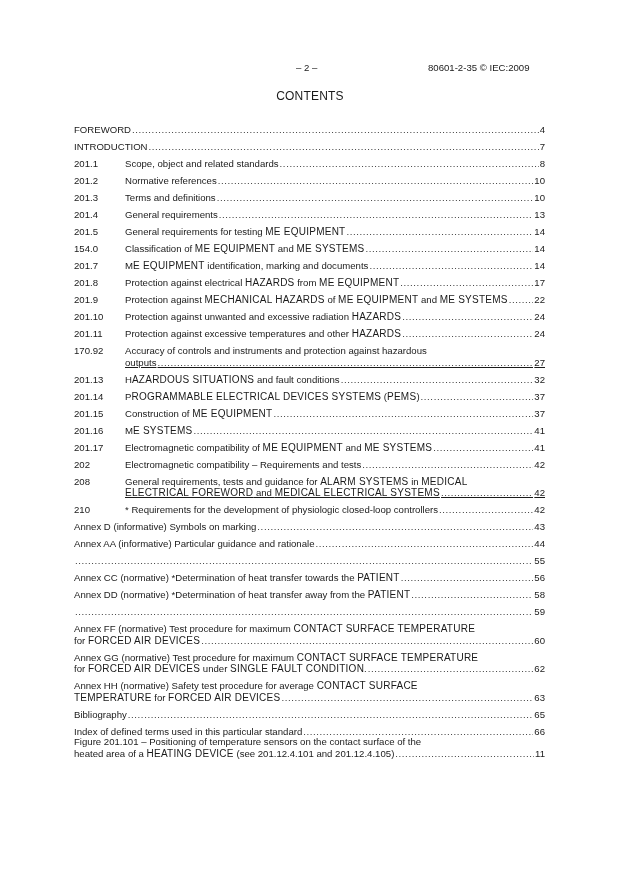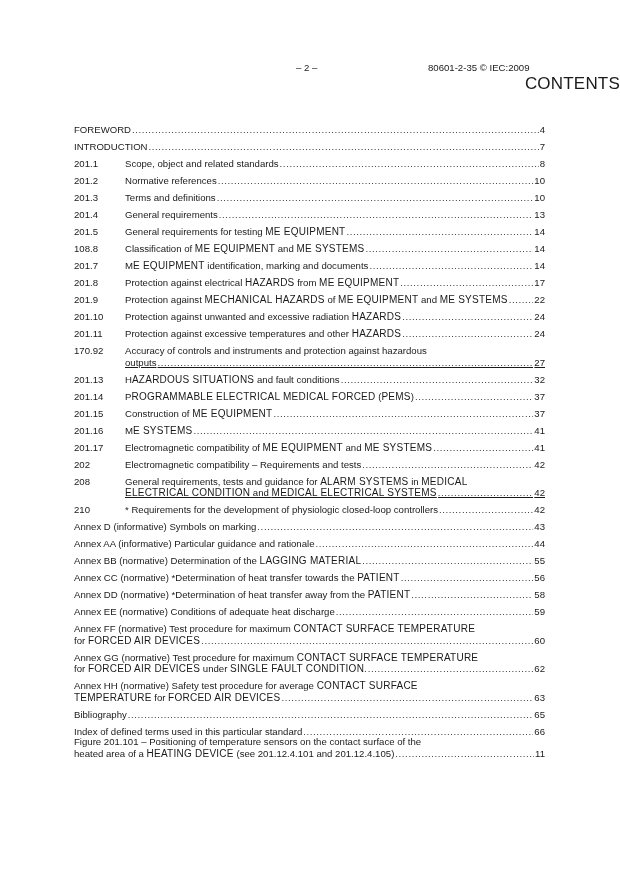--- a/index.html
+++ b/index.html
@@ -1,21 +1,21 @@
 <!DOCTYPE html>
 <html><head>
 <meta charset="utf-8">
 <style>
   html, body { margin: 0; padding: 0; background: #ffffff; }
   body { width: 620px; height: 877px; position: relative; overflow: hidden;
          font-family: "Liberation Sans", sans-serif; color: #1a1a1a; }
   .header { position: absolute; top: 62px; left: 0; width: 620px; height: 14px; font-size: 9.6px; }
   .page-num { position: absolute; left: 296px; top: 0; }
   .doc-id { position: absolute; left: 428px; top: 0; }
-  .title { position: absolute; top: 74px; left: 0; width: 620px; text-align: right; font-size: 17px; letter-spacing: 0.2px; }
+  .title { position: absolute; top: 89px; left: 0; width: 620px; text-align: center; font-size: 12px; letter-spacing: 0.2px; }
   .toc { position: absolute; left: 74px; top: 124px; width: 471px; font-size: 9.6px; line-height: 11.5px; }
   .entry { position: relative; margin-bottom: 5.5px; }
   .line { display: flex; align-items: flex-end; white-space: nowrap; overflow: hidden; }
   .num { width: 51px; flex: 0 0 51px; }
   .text { flex: 0 1 auto; white-space: nowrap; }
   .leader { flex: 1 1 auto; overflow: hidden; white-space: nowrap; margin: 0 1px; letter-spacing: 0.6px; color: #333; }
   .leader::before { content: "................................................................................................................................................................................................................................................"; }
   .page { flex: 0 0 auto; text-align: right; }
   .indented .line.cont { padding-left: 51px; text-decoration: underline; }
   .sc { font-size: 10px; letter-spacing: 0.25px; }
@@ -81,21 +81,21 @@
     <div class="entry">
       <div class="line">
         <span class="num">201.5</span>
         <span class="text"><span>General requirements for testing </span><span class="sc">ME EQUIPMENT</span><span> </span></span>
         <span class="leader"></span>
         <span class="page">14</span>
       </div>
     </div>
     <div class="entry">
       <div class="line">
-        <span class="num">108.8</span>
+        <span class="num">154.0</span>
         <span class="text"><span>Classification of </span><span class="sc">ME EQUIPMENT</span><span> and </span><span class="sc">ME SYSTEMS</span></span>
         <span class="leader"></span>
         <span class="page">14</span>
       </div>
     </div>
     <div class="entry">
       <div class="line">
         <span class="num">201.7</span>
         <span class="text"><span>M</span><span class="sc">E EQUIPMENT</span><span> identification, marking and documents </span></span>
         <span class="leader"></span>
@@ -149,21 +149,21 @@
       <div class="line">
         <span class="num">201.13</span>
         <span class="text"><span>H</span><span class="sc">AZARDOUS SITUATIONS</span><span> and fault conditions </span></span>
         <span class="leader"></span>
         <span class="page">32</span>
       </div>
     </div>
     <div class="entry">
       <div class="line">
         <span class="num">201.14</span>
-        <span class="text"><span>P</span><span class="sc">ROGRAMMABLE ELECTRICAL MEDICAL FORCED</span><span> (</span><span class="sc">PEMS</span><span>) </span></span>
+        <span class="text"><span>P</span><span class="sc">ROGRAMMABLE ELECTRICAL DEVICES SYSTEMS</span><span> (</span><span class="sc">PEMS</span><span>) </span></span>
         <span class="leader"></span>
         <span class="page">37</span>
       </div>
     </div>
     <div class="entry">
       <div class="line">
         <span class="num">201.15</span>
         <span class="text"><span>Construction of </span><span class="sc">ME EQUIPMENT</span></span>
         <span class="leader"></span>
         <span class="page">37</span>
@@ -192,21 +192,21 @@
         <span class="leader"></span>
         <span class="page">42</span>
       </div>
     </div>
     <div class="entry indented">
       <div class="line">
         <span class="num">208</span>
         <span class="text"><span>General requirements, tests and guidance for </span><span class="sc">ALARM SYSTEMS</span><span> in </span><span class="sc">MEDICAL</span></span>
       </div>
       <div class="line cont">
-        <span class="text"><span class="sc">ELECTRICAL CONDITION</span><span> and </span><span class="sc">MEDICAL ELECTRICAL SYSTEMS</span></span>
+        <span class="text"><span class="sc">ELECTRICAL FOREWORD</span><span> and </span><span class="sc">MEDICAL ELECTRICAL SYSTEMS</span></span>
         <span class="leader"></span>
         <span class="page">42</span>
       </div>
     </div>
     <div class="entry">
       <div class="line">
         <span class="num">210</span>
         <span class="text"><span>* Requirements for the development of physiologic closed-loop controllers </span></span>
         <span class="leader"></span>
         <span class="page">42</span>
@@ -221,42 +221,40 @@
     </div>
     <div class="entry">
       <div class="line">
         <span class="text"><span>Annex AA (informative)  Particular guidance and rationale </span></span>
         <span class="leader"></span>
         <span class="page">44</span>
       </div>
     </div>
     <div class="entry">
       <div class="line">
-        <span class="text"><span>Annex BB (normative)  Determination of the </span><span class="sc">LAGGING MATERIAL</span><span> </span></span>
         <span class="leader"></span>
         <span class="page">55</span>
       </div>
     </div>
     <div class="entry">
       <div class="line">
         <span class="text"><span>Annex CC (normative)  *Determination of heat transfer towards the </span><span class="sc">PATIENT</span><span> </span></span>
         <span class="leader"></span>
         <span class="page">56</span>
       </div>
     </div>
     <div class="entry">
       <div class="line">
         <span class="text"><span>Annex DD (normative)  *Determination of heat transfer away from the </span><span class="sc">PATIENT</span><span> </span></span>
         <span class="leader"></span>
         <span class="page">58</span>
       </div>
     </div>
     <div class="entry">
       <div class="line">
-        <span class="text"><span>Annex EE (normative)  Conditions of adequate heat discharge </span></span>
         <span class="leader"></span>
         <span class="page">59</span>
       </div>
     </div>
     <div class="entry">
       <div class="line">
         <span class="text"><span>Annex FF (normative)  Test procedure for maximum </span><span class="sc">CONTACT SURFACE TEMPERATURE</span></span>
       </div>
       <div class="line">
         <span class="text"><span>for </span><span class="sc">FORCED AIR DEVICES</span></span>

